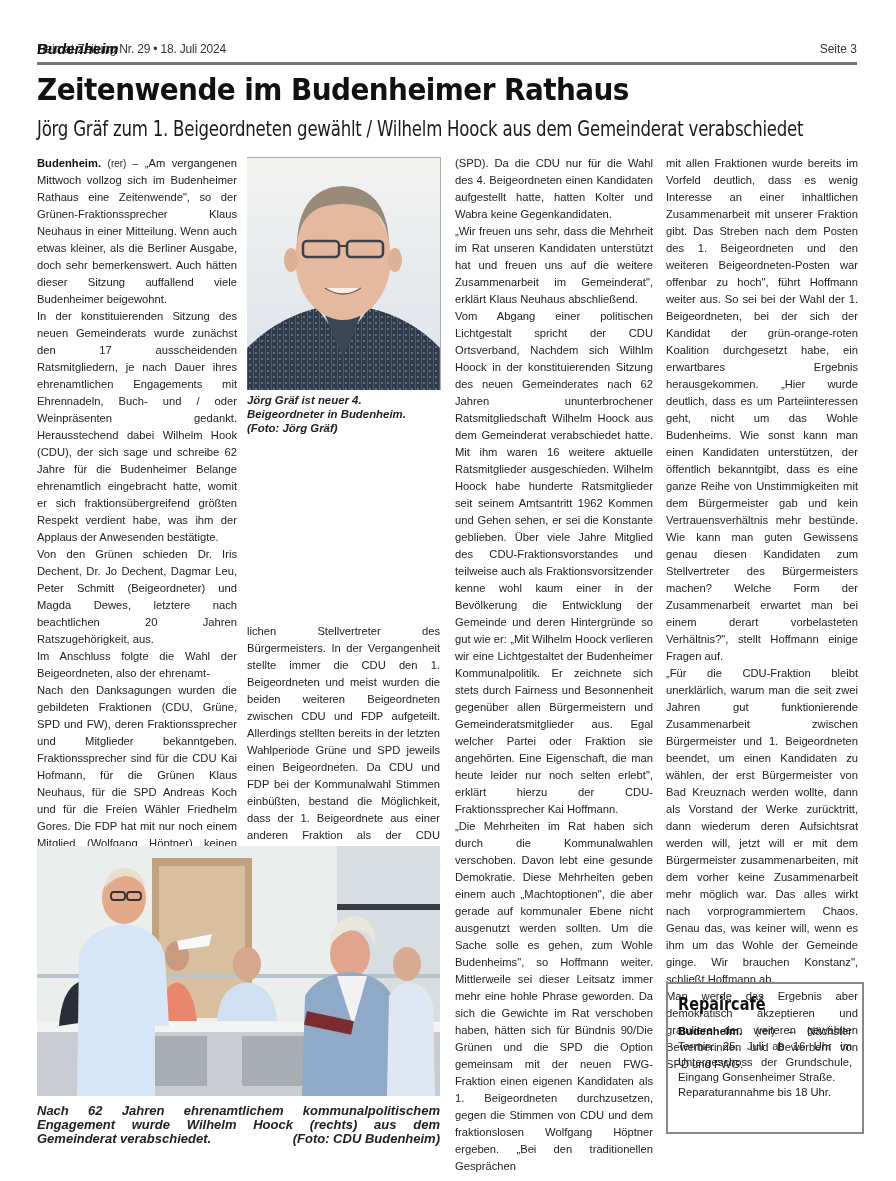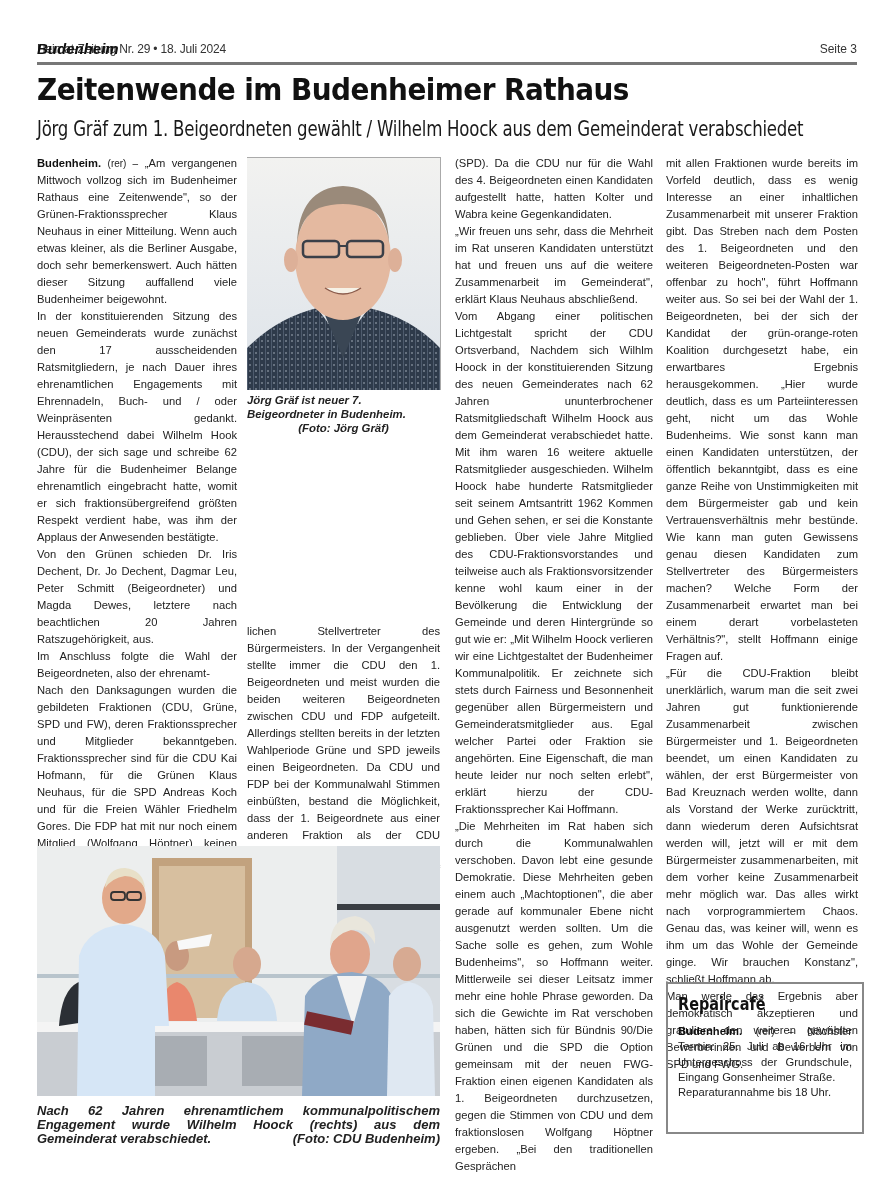--- a/index.html
+++ b/index.html
@@ -14,21 +14,21 @@
   .subhead { top:117px; left:37px; font-family:"DejaVu Sans", sans-serif; font-size:21px; color:#1a1a1a; transform:scaleX(0.79); transform-origin:left; white-space:nowrap; letter-spacing:-0.3px; }
   .col { font-size:11.2px; line-height:17px; text-align:justify; hyphens:manual; color:#222; }
   .col p { margin:0; }
   .col b { color:#111; }
   .c1 { top:155px; left:37px; width:200px; }
   .c2 { top:623px; left:247px; width:193px; }
   .c3 { top:155px; left:455px; width:198px; }
   .c4 { top:155px; left:666px; width:192px; }
   .photo1 { top:157px; left:247px; width:193px; height:232px; border-top:1px solid #aaa; border-right:1px solid #aaa; overflow:hidden; background:#e9ecef; }
   .cap1 { top:393px; left:247px; width:193px; font-size:11.4px; line-height:14px; font-weight:bold; font-style:italic; color:#222; }
-  .cap1 .credit { display:block; text-align:center; }
+  .cap1 .credit { display:block; text-align:left; }
   .photo2 { top:846px; left:37px; width:403px; height:250px; overflow:hidden; background:#eef0f2; }
   .cap2 { top:1104px; left:37px; width:403px; font-size:13px; line-height:14px; font-weight:bold; font-style:italic; color:#222; text-align:justify; }
   .cap2 .credit { float:right; }
   .box { top:982px; left:666px; width:198px; height:152px; border:2px solid #888; box-sizing:border-box; padding:10px 10px; }
   .box h3 { margin:0 0 10px 0; font-family:"DejaVu Sans", sans-serif; font-size:17px; font-weight:bold; color:#111; transform:scaleX(0.85); transform-origin:left; white-space:nowrap; }
   .box .col { font-size:11.2px; line-height:15.3px; }
 </style>
 </head>
 <body>
 
@@ -70,21 +70,21 @@
     <path d="M50 85 Q52 30 96 28 Q140 30 142 85 Q138 55 120 50 Q96 42 72 50 Q54 58 50 85 Z" fill="#9a8a7a"></path>
     <rect x="56" y="83" width="36" height="16" rx="4" fill="none" stroke="#3a3f48" stroke-width="2.5"></rect>
     <rect x="100" y="83" width="36" height="16" rx="4" fill="none" stroke="#3a3f48" stroke-width="2.5"></rect>
     <line x1="92" y1="88" x2="100" y2="88" stroke="#3a3f48" stroke-width="2"></line>
     <path d="M78 130 Q96 142 114 130" fill="#f6f1e6" stroke="#8a5a4a" stroke-width="1.5"></path>
     <ellipse cx="44" cy="102" rx="7" ry="12" fill="#ddb098"></ellipse>
     <ellipse cx="148" cy="102" rx="7" ry="12" fill="#ddb098"></ellipse>
   </svg>
 </div>
 <div class="abs cap1">
-  <span>Jörg Gräf ist neuer 7. Beigeordneter in Budenheim.</span>
+  <span>Jörg Gräf ist neuer 4. Beigeordneter in Budenheim.</span>
   <span class="credit">(Foto: Jörg Gräf)</span>
 </div>
 
 <div class="abs col c2">
   <p>lichen Stellvertreter des Bürgermeisters. In der Vergangenheit stellte immer die CDU den 1. Beigeordneten und meist wurden die beiden weiteren Beigeordneten zwischen CDU und FDP aufgeteilt. Allerdings stellten bereits in der letzten Wahlperiode Grüne und SPD jeweils einen Beigeordneten. Da CDU und FDP bei der Kommunalwahl Stimmen einbüßten, bestand die Möglichkeit, dass der 1. Beigeordnete aus einer anderen Fraktion als der CDU kommen konnte. Neben Tim Froschmeier (CDU) trat Jörg Gräf (Grüne) zur Wahl an, dieser musste seine Kandidatur verlesen lassen, da er aufgrund eines Krankenhausaufenthaltes nicht anwesend sein konnte. Mit 12 zu 9 Stimmen wurde mit Jörg Gräf erstmals ein Grüner zum 1. Beigeordneten gewählt. Die weiteren Beigeordneten sind Silvia Kolter (FWG) und Marcel Wabra</p>
 </div>
 
 <div class="abs col c3">
   <p>(SPD). Da die CDU nur für die Wahl des 4. Beigeordneten einen Kandidaten aufgestellt hatte, hatten Kolter und Wabra keine Gegenkandidaten.</p>
   <p>„Wir freuen uns sehr, dass die Mehrheit im Rat unseren Kandidaten unterstützt hat und freuen uns auf die weitere Zusammenarbeit im Gemeinderat", erklärt Klaus Neuhaus abschließend.</p>

